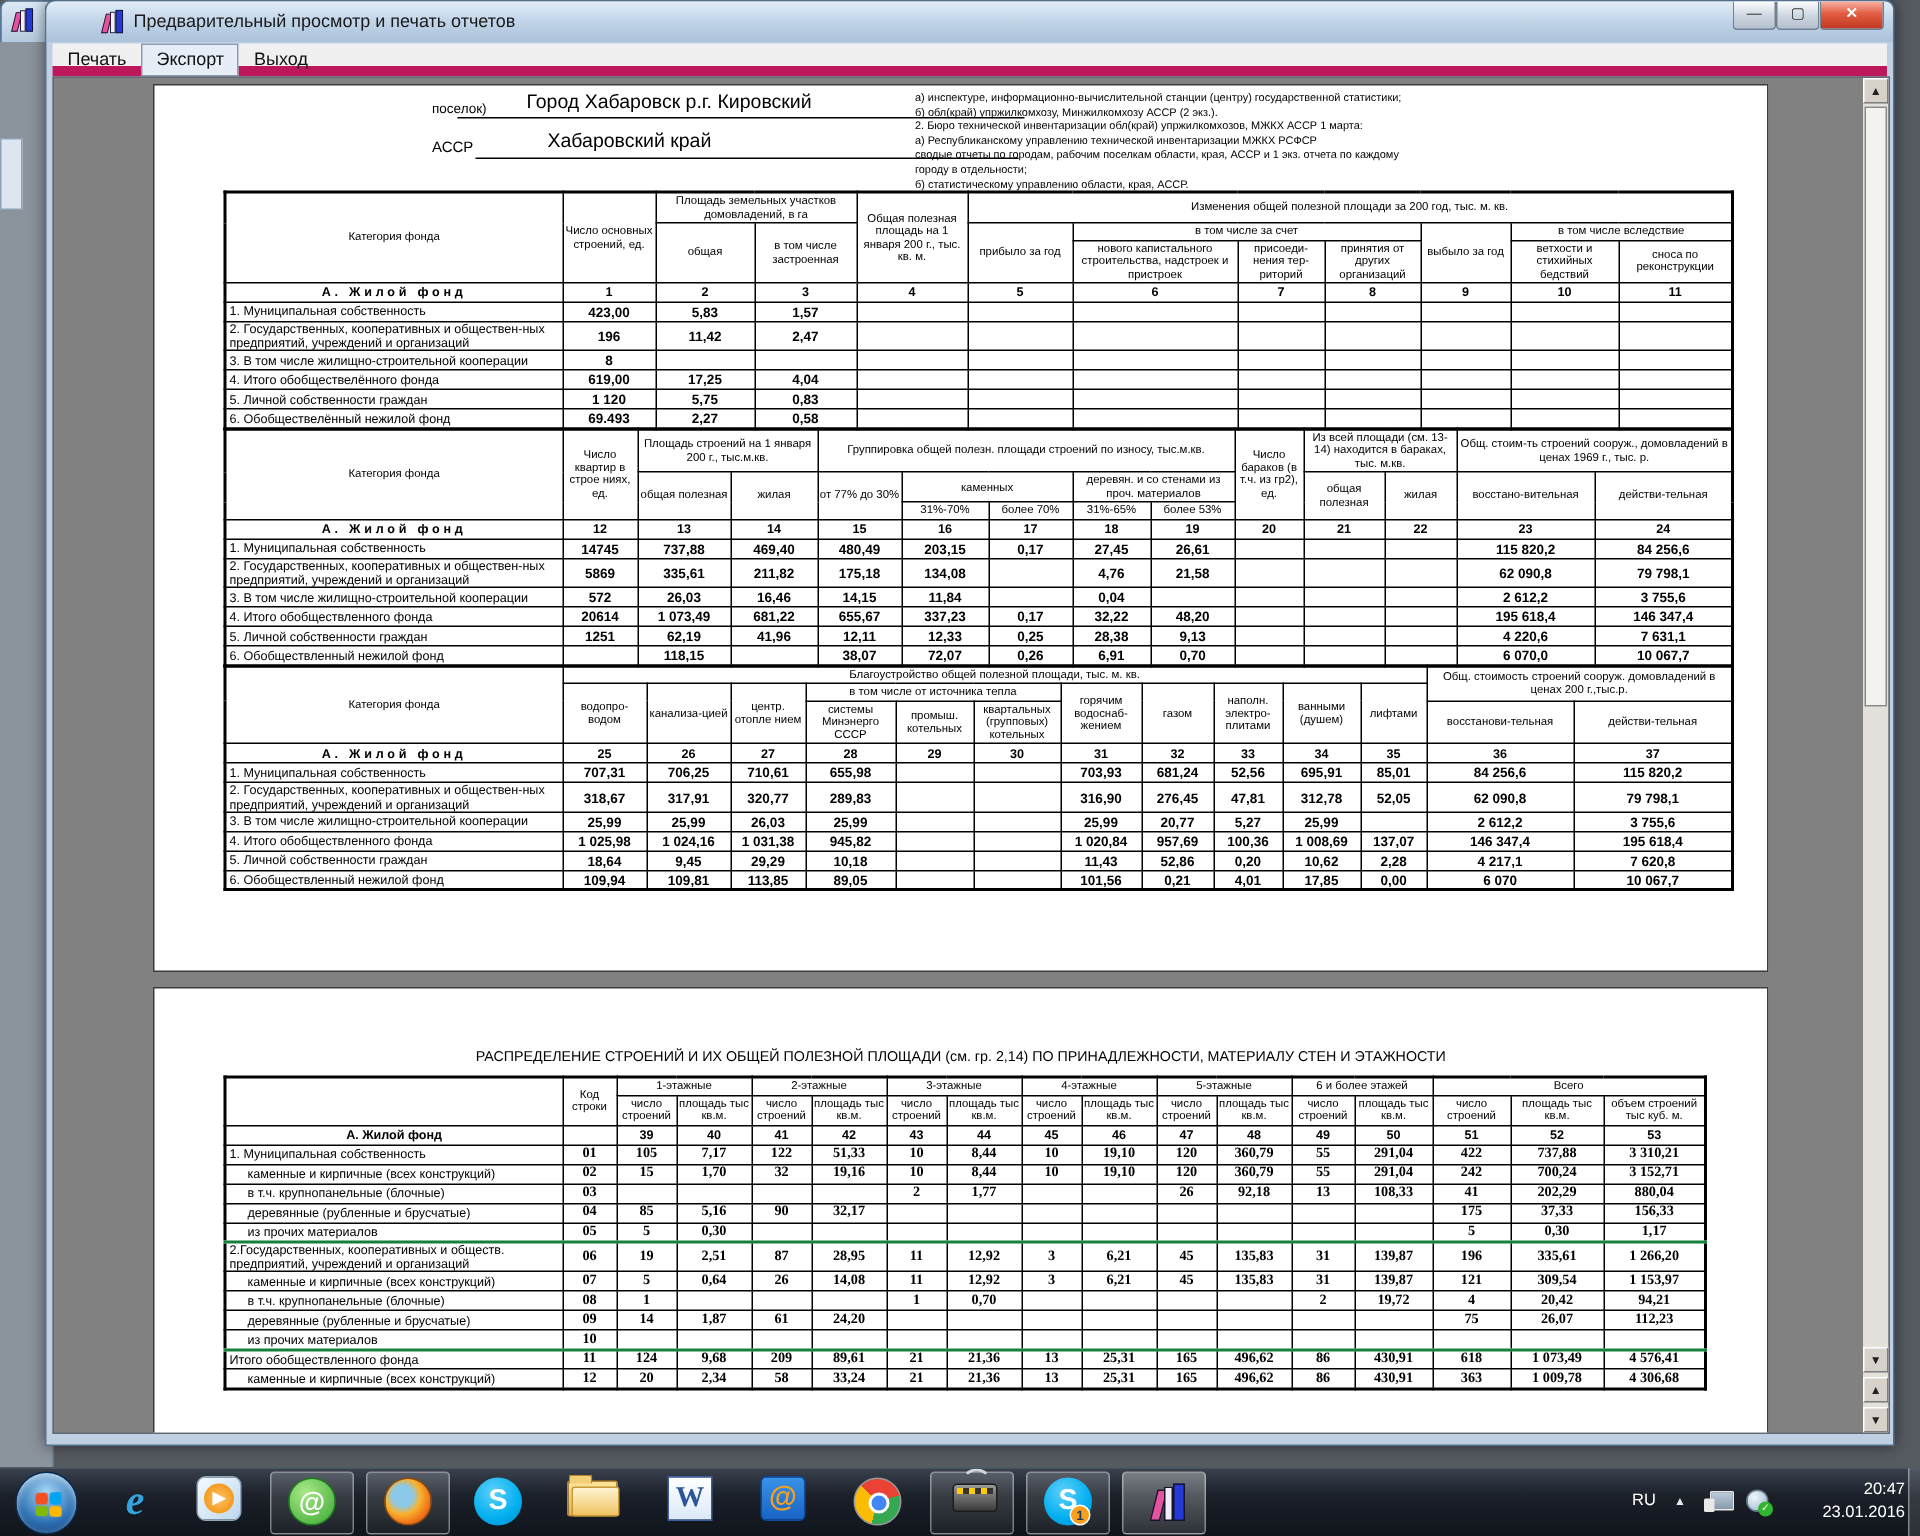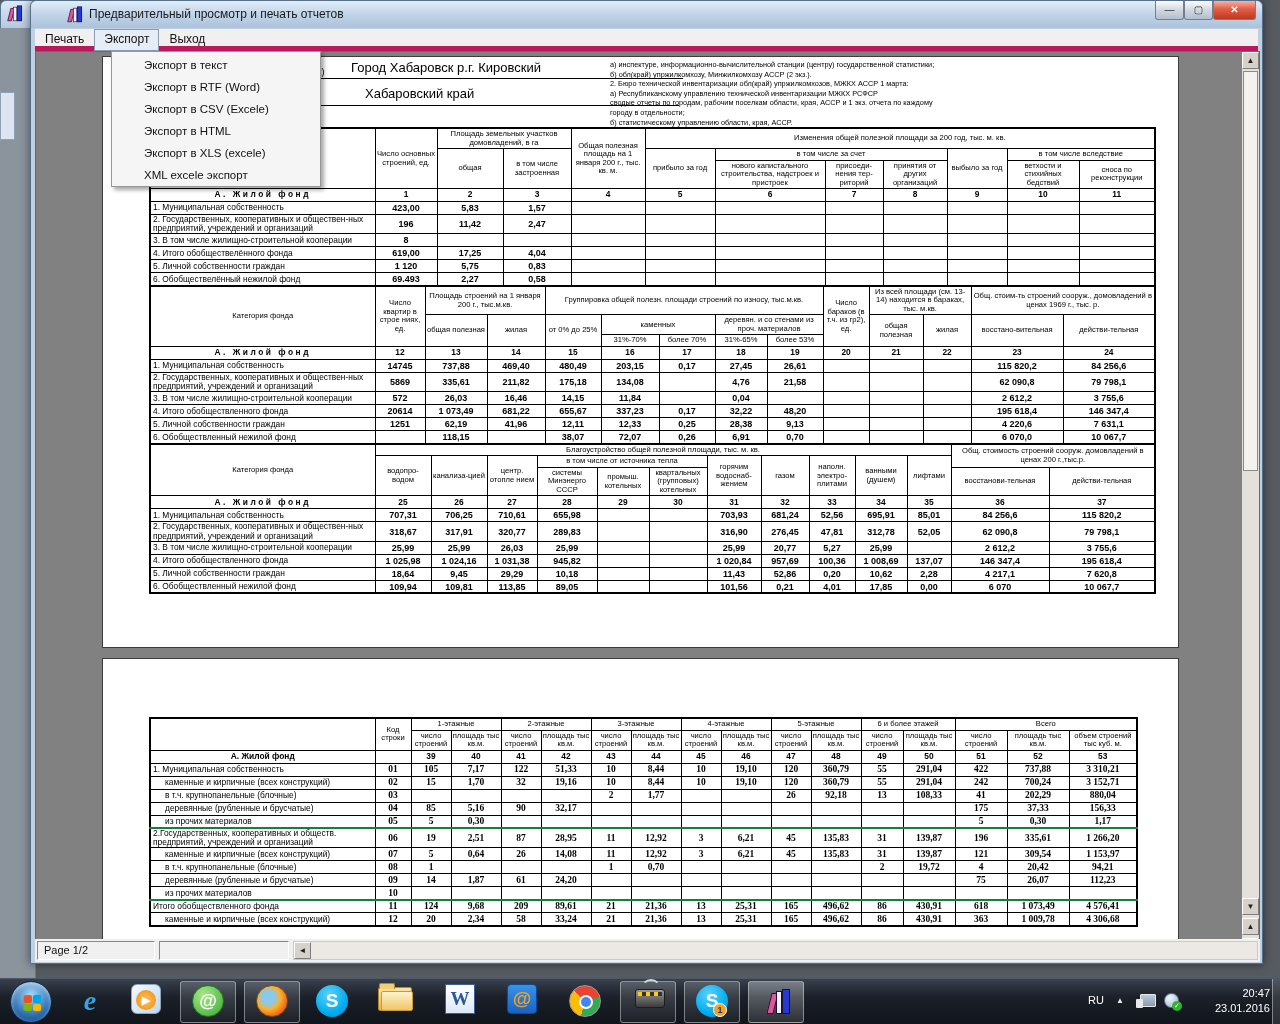--- a/index.html
+++ b/index.html
@@ -18,21 +18,21 @@
 .wbtn{display:inline-block;width:29px;height:19px;background:linear-gradient(#fdfdfd,#cfd8e2 50%,#b4c0cd);border:1px solid #70808f;border-top:none;border-radius:0 0 3px 3px;font-size:10px;text-align:center;line-height:17px;color:#333;vertical-align:top}
 .wbtn.close{width:43px;background:linear-gradient(#f7b1a2,#e25e43 45%,#c13620);color:#fff;font-weight:bold}
 
 .books{position:relative;width:22px;height:26px;display:inline-block}
 .books span{position:absolute;bottom:0;border:1px solid #15152a}
 .bk1{left:0;width:7px;height:21px;background:#e553a0;transform:skewX(-14deg)}
 .bk2{left:7px;width:6px;height:23px;background:#f2eefc}
 .bk3{left:13px;width:8px;height:25px;background:#2439d8}
 .books.sm{transform:scale(.62);transform-origin:top left}
 
-.menubar{position:absolute;left:4px;top:28px;right:4px;height:22px;background:#f0f0f0;border-bottom:5px solid #be185d;font-size:12px}
+.menubar{position:absolute;left:4px;top:28px;right:4px;height:22px;background:#f0f0f0;border-bottom:7px solid #be185d;font-size:12px}
 .mitem{float:left;padding:3px 10px;margin-top:0;height:22px;color:#111}
 .mitem.pressed{background:#e6edf7;border:1px solid #8a9cb2;padding:2px 9px}
 
 .dropdown{left:80px;top:50px;width:210px;height:136px;background:#f5f5f5;border:1px solid #979797;box-shadow:3px 3px 4px rgba(0,0,0,.35);z-index:50;padding-top:2px}
 .ditem{height:22px;line-height:22px;padding-left:32px;font-size:11.5px;color:#111;white-space:nowrap}
 
 .client{position:absolute;left:4px;top:50px;width:1225px;height:905px;background:#818181;border:1px solid #5f6b77;overflow:hidden}
 .page{position:absolute;background:#fff;border:1px solid #3c3c3c;overflow:hidden}
 #page1{left:66px;top:4px;width:1077px;height:592px}
 #page2{left:66px;top:606px;width:1077px;height:300px}
@@ -319,21 +319,21 @@
                 <th rowspan="3">Число квартир в строе ниях, ед.</th>
                 <th colspan="2">Площадь строений на 1 января 200  г., тыс.м.кв.</th>
                 <th colspan="5">Группировка общей полезн. площади строений по износу, тыс.м.кв.</th>
                 <th rowspan="3">Число бараков (в т.ч. из гр2), ед.</th>
                 <th colspan="2">Из всей площади (см. 13-14) находится в бараках, тыс. м.кв.</th>
                 <th colspan="2">Общ. стоим-ть строений сооруж., домовладений в ценах 1969 г., тыс. р.</th>
               </tr>
               <tr>
                 <th rowspan="2">общая полезная</th>
                 <th rowspan="2">жилая</th>
-                <th rowspan="2">от 0% до 25%</th>
+                <th rowspan="2">от 77% до 30%</th>
                 <th colspan="2">каменных</th>
                 <th colspan="2">деревян. и со стенами из проч. материалов</th>
                 <th rowspan="2">общая полезная</th>
                 <th rowspan="2">жилая</th>
                 <th rowspan="2">восстано-вительная</th>
                 <th rowspan="2">действи-тельная</th>
               </tr>
               <tr>
                 <th>31%-70%</th>
                 <th>более 70%</th>
@@ -611,20 +611,21 @@
                   <td class="dv">0,00</td>
                   <td class="dv">6 070</td>
                   <td class="dv">10 067,7</td>
                 </tr>
               </tbody>
           </table>
         </div>
       </div>
 
       <div id="page2" class="page">
+        <div class="p2title">РАСПРЕДЕЛЕНИЕ СТРОЕНИЙ И ИХ ОБЩЕЙ ПОЛЕЗНОЙ ПЛОЩАДИ (см. гр. 2,14) ПО ПРИНАДЛЕЖНОСТИ, МАТЕРИАЛУ СТЕН И ЭТАЖНОСТИ</div>
         <div class="tblwrap" style="top:58px">
           <table class="rt" id="t4" style="width:983px">
             <colgroup>
                 <col style="width:225px">
                 <col style="width:36px">
                 <col style="width:40px">
                 <col style="width:50px">
                 <col style="width:40px">
                 <col style="width:50px">
                 <col style="width:40px">
@@ -924,36 +925,21 @@
 
       <div class="vscroll">
         <div class="sb" style="top:0">▲</div>
         <div class="vthumb"></div>
         <div class="sb" style="bottom:40px">▼</div>
         <div class="sb" style="bottom:20px">▲</div>
         <div class="sb" style="bottom:0">▼</div>
       </div>
     </div>
 
-    <div class="statusbar">
-      <div class="sp" style="left:2px;width:118px">Page 1/2</div>
-      <div class="sp" style="left:124px;width:130px"></div>
-      <div class="hscroll">
-        <div class="hbtn">◄</div>
-      </div>
-    </div>
-
-    <div class="dropdown abs">
-      <div class="ditem">Экспорт в текст</div>
-      <div class="ditem">Экспорт в RTF (Word)</div>
-      <div class="ditem">Экспорт в CSV (Excele)</div>
-      <div class="ditem">Экспорт в HTML</div>
-      <div class="ditem">Экспорт в XLS (excele)</div>
-      <div class="ditem">XML excele экспорт</div>
-    </div>
+
   </div>
 
   <div class="taskbar abs">
     <div class="orb">
       <span class="flag">
           <i class="f1"></i>
           <i class="f3"></i>
           <i class="f2"></i>
           <i class="f4"></i>
         </span>

